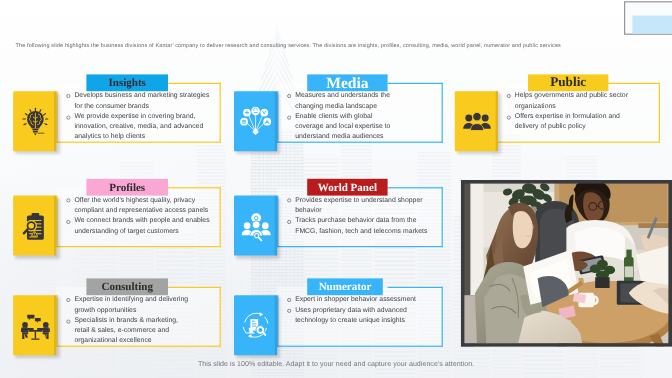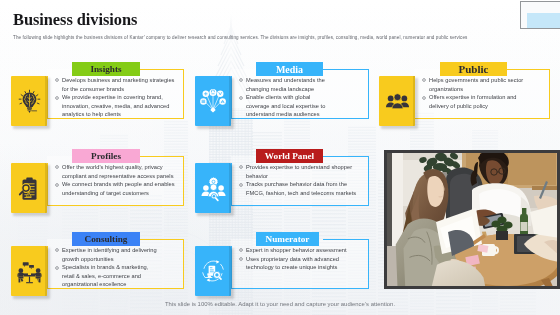--- a/index.html
+++ b/index.html
@@ -125,21 +125,20 @@
           </radialGradient>
           <linearGradient id="botShade" x1="0" y1="0" x2="0" y2="1">
             <stop offset="0" stop-color="#e9edf2" stop-opacity="0"></stop>
             <stop offset="1" stop-color="#f0f2f5" stop-opacity="0.6"></stop>
           </linearGradient>
         </defs>
         <rect x="0" y="0" width="560" height="315" fill="url(#botShade)"></rect>
         <rect x="0" y="0" width="560" height="315" fill="url(#blshade)"></rect>
       </svg>
     </div>
-  <div id="title">Business divisions</div>
   <div id="subtitle">The following slide highlights the business divisions of Kantar' company to deliver research and consulting services. The divisions are insights, profiles, consulting, media, world panel, numerator and public services</div>
   <div id="cards">
       <div class="outline" style="left: 47px; top: 69px; width: 137px; height: 50px;"></div>
       <div class="oline" style="left: 140px; top: 69px; width: 44px; height: 1px; background: rgb(248, 203, 30);"></div>
       <div class="oline" style="left: 183px; top: 69px; width: 1px; height: 50px; background: rgb(248, 203, 30);"></div>
       <div class="oline" style="left: 47px; top: 118px; width: 137px; height: 1px; background: rgb(248, 203, 30);"></div>
       <div class="oline" style="left: 47px; top: 76px; width: 1px; height: 43px; background: rgb(248, 203, 30);"></div>
       <div class="iconbox" style="left: 11px; top: 76px; width: 36px; height: 50px; background: rgb(248, 203, 30);">
         <span class="ic">
           <svg viewBox="0 0 64 64" width="25" height="25">
@@ -172,21 +171,21 @@
               <g fill="#37343a"> 
                 <rect x="25.5" y="47" width="13" height="3.4" rx="1.4"></rect> 
                 <rect x="26.6" y="51.8" width="10.8" height="3.2" rx="1.4"></rect> 
                 <path d="M29.2 56.2 h5.6 l-2.8 5.2 z"></path> 
                 <rect x="37" y="55.2" width="14.5" height="1.8" rx="0.9"></rect> 
               </g>
             </g>
           </svg>
         </span>
       </div>
-      <div class="tab" style="left: 72px; top: 62px; width: 68px; height: 14px; background: #84cc16;">
+      <div class="tab" style="left: 72px; top: 62px; width: 68px; height: 14px; background: #0ea5e9;">
         <span style="font-size: 9.2px; color: rgb(43, 43, 46);">Insights</span>
       </div>
       <div class="bullets" style="left: 55px; top: 76px; width: 124px;">
         <div class="bul">
           <span class="mk">
             <svg width="4" height="4" viewBox="0 0 10 10">
               <circle cx="5" cy="5" r="3.4" fill="none" stroke="#83858b" stroke-width="2"></circle>
             </svg>
           </span>
           <span class="tx">Develops business and marketing strategies for the consumer brands</span>
@@ -228,21 +227,21 @@
                 <path d="M12.4 15.5 h6.2 M15.5 12.4 v6.2"></path> 
                 <path d="M45.4 12.6 l3.1 5.4 3.1 -5.4"></path> 
                 <path d="M6.8 30.4 h6.4 M6.8 33 h6.4 M6.8 35.6 h6.4"></path> 
                 <path d="M50.7 36.2 l3.3 -5.8 3.3 5.8 M51.9 34.2 h4.2"></path> 
               </g>
             </g>
           </svg>
         </span>
       </div>
       <div class="tab" style="left: 256px; top: 62px; width: 67px; height: 14px; background: rgb(55, 180, 250);">
-        <span style="font-size: 10px; color: rgb(255, 255, 255);">Media</span>
+        <span style="font-size: 13px; color: rgb(255, 255, 255);">Media</span>
       </div>
       <div class="bullets" style="left: 239px; top: 76px; width: 89px;">
         <div class="bul">
           <span class="mk">
             <svg width="4" height="4" viewBox="0 0 10 10">
               <circle cx="5" cy="5" r="3.4" fill="none" stroke="#83858b" stroke-width="2"></circle>
             </svg>
           </span>
           <span class="tx">Measures and understands the changing media landscape</span>
         </div>
@@ -426,21 +425,21 @@
               <path d="M53.8 48.5 h4.2 l0 9.5 -4.2 0z"></path> 
               <path d="M49.2 48.5 h4.6 l-2.6 6 4 1.6z" transform="translate(0,0)"></path> 
               <path d="M60.6 42 c0 -4 -1.2 -6.4 -2.8 -7.4 l0 9.6 2.8 0z"></path> 
               <rect x="18" y="40.5" width="28" height="3.4" rx="1"></rect> 
               <path d="M30.6 43.8 h2.8 l0 13.4 -2.8 0z"></path> 
               <path d="M24 57.2 h16 l0 2.6 -16 0z"></path> 
             </g>
           </svg>
         </span>
       </div>
-      <div class="tab" style="left: 72px; top: 232px; width: 68px; height: 14px; background: #3b82f6;">
+      <div class="tab" style="left: 72px; top: 232px; width: 68px; height: 14px; background: #a3a3a3;">
         <span style="font-size: 9.2px; color: rgb(43, 43, 46);">Consulting</span>
       </div>
       <div class="bullets" style="left: 55px; top: 246px; width: 106px;">
         <div class="bul">
           <span class="mk">
             <svg width="4" height="4" viewBox="0 0 10 10">
               <circle cx="5" cy="5" r="3.4" fill="none" stroke="#83858b" stroke-width="2"></circle>
             </svg>
           </span>
           <span class="tx">Expertise in identifying and delivering growth opportunities</span>

